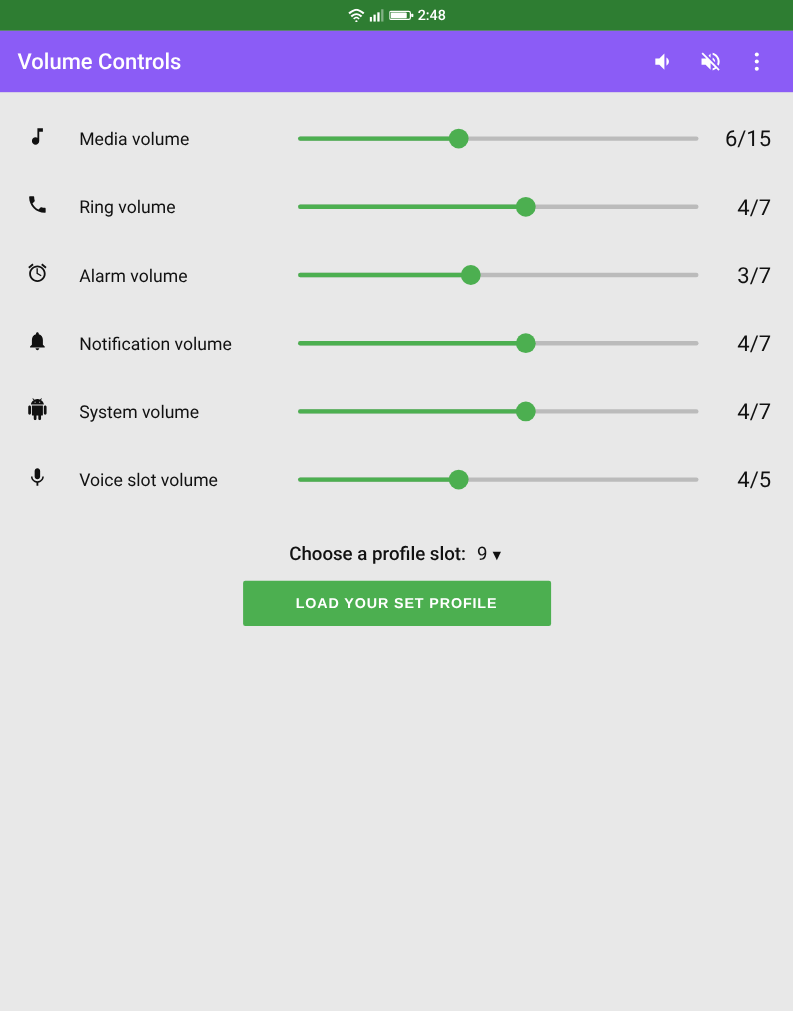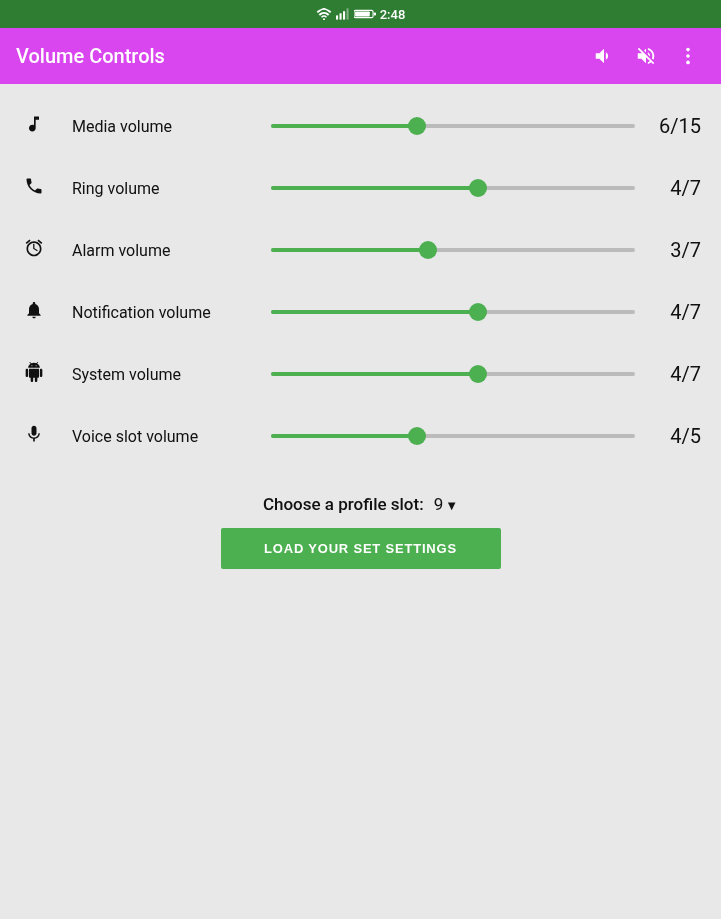--- a/index.html
+++ b/index.html
@@ -25,21 +25,21 @@
     .status-bar-icons {
       display: flex;
       align-items: center;
       gap: 4px;
       color: white;
       font-size: 12px;
     }
 
     
     .app-bar {
-      background: #d946ef;
+      background: #8b5cf6;
       height: 56px;
       display: flex;
       align-items: center;
       justify-content: space-between;
       padding: 0 16px;
     }
     .app-bar-title {
       color: white;
       font-size: 20px;
       font-weight: 500;
@@ -309,16 +309,16 @@
     </div>
 
   <div class="profile-section">
     <div class="profile-slot-row">
       <span class="profile-slot-label">Choose a profile slot:</span>
       <div class="profile-slot-dropdown">
         <span class="profile-slot-value">9</span>
         <span class="dropdown-arrow">▼</span>
       </div>
     </div>
-    <button class="green-btn">LOAD YOUR SET SETTINGS</button>
+    <button class="green-btn">LOAD YOUR SET PROFILE</button>
   </div>
 
 </div>
 
 </body></html>

